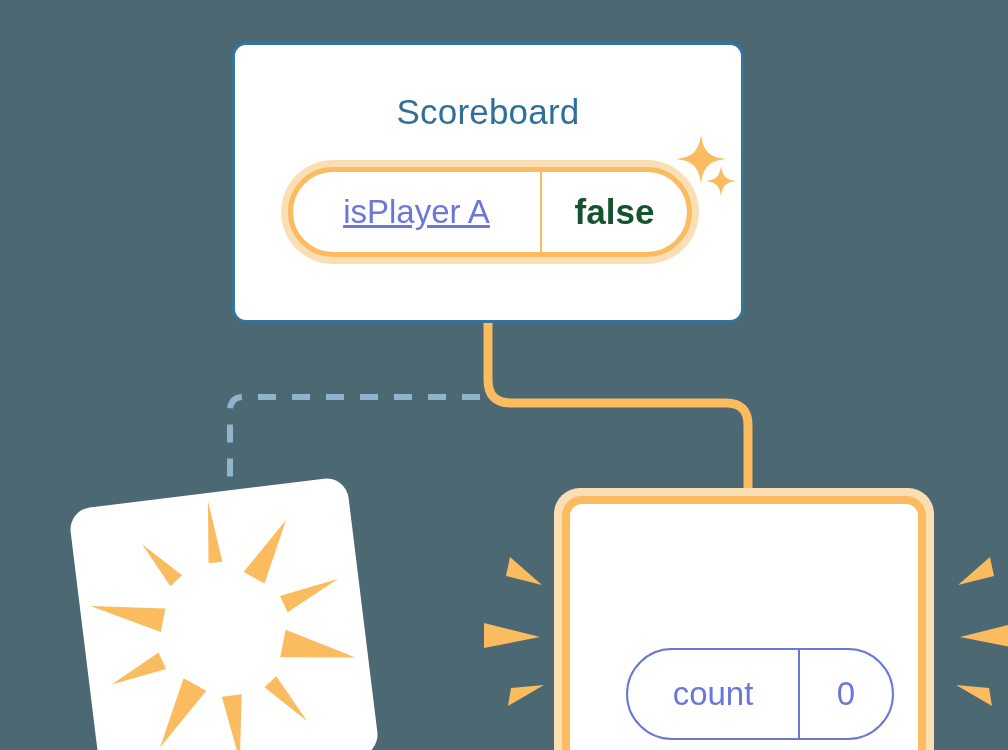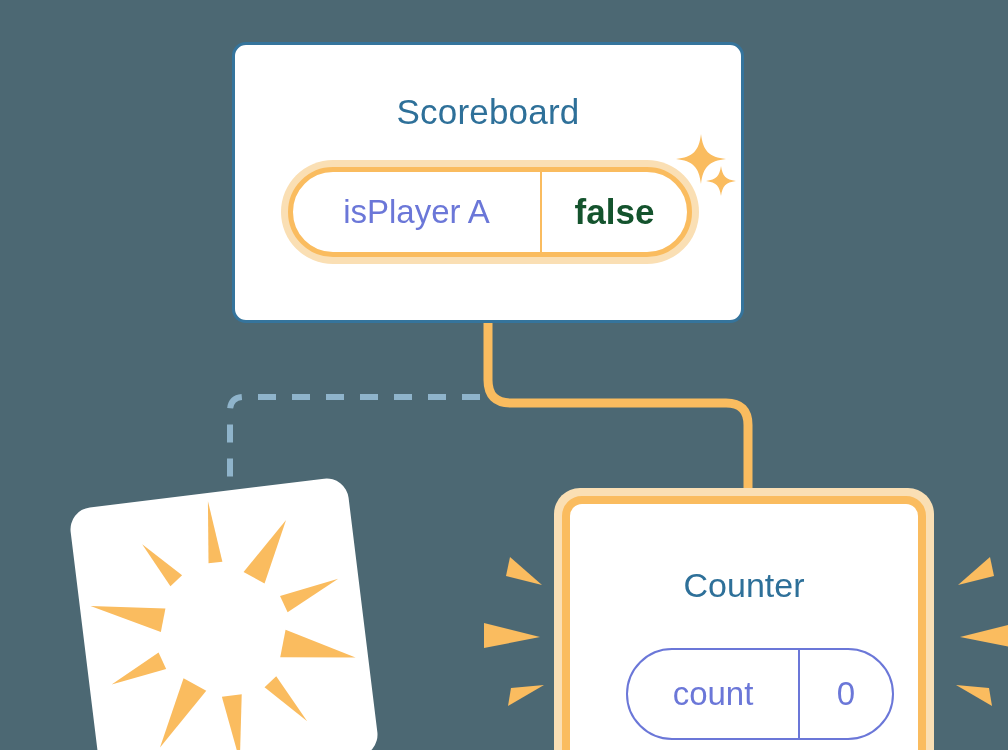--- a/index.html
+++ b/index.html
@@ -78,20 +78,21 @@
   }
   .pill-orange-key {
     flex: 0 0 249px;
     display: flex;
     align-items: center;
     justify-content: center;
     font-size: 33px;
     color: #6b77d8;
     border-right: 2px solid #fabc5f;
     box-sizing: border-box;
+    text-decoration: underline;
   }
   .pill-orange-val {
     flex: 1 1 auto;
     display: flex;
     align-items: center;
     justify-content: center;
     font-size: 35px;
     font-weight: bold;
     color: #14532d;
   }
@@ -272,21 +273,20 @@
 
   <svg class="sparkle sparkle-big" viewBox="0 0 50 50" xmlns="http://www.w3.org/2000/svg">
     <path d="M25 0 C27 17 33 23 50 25 C33 27 27 33 25 50 C23 33 17 27 0 25 C17 23 23 17 25 0 Z"></path>
   </svg>
   <svg class="sparkle sparkle-small" viewBox="0 0 30 30" xmlns="http://www.w3.org/2000/svg">
     <path d="M15 0 C16.5 10 19.5 13.5 30 15 C19.5 16.5 16.5 20 15 30 C13.5 20 10.5 16.5 0 15 C10.5 13.5 13.5 10 15 0 Z"></path>
   </svg>
 
   <div class="card-counter">
     <div class="card-counter-inner">
-      <div class="card-title-counter">Counter</div>
 
       <div class="pill-blue">
         <div class="pill-blue-key">count</div>
         <div class="pill-blue-val">0</div>
       </div>
     </div>
   </div>
 
 </div>
 

